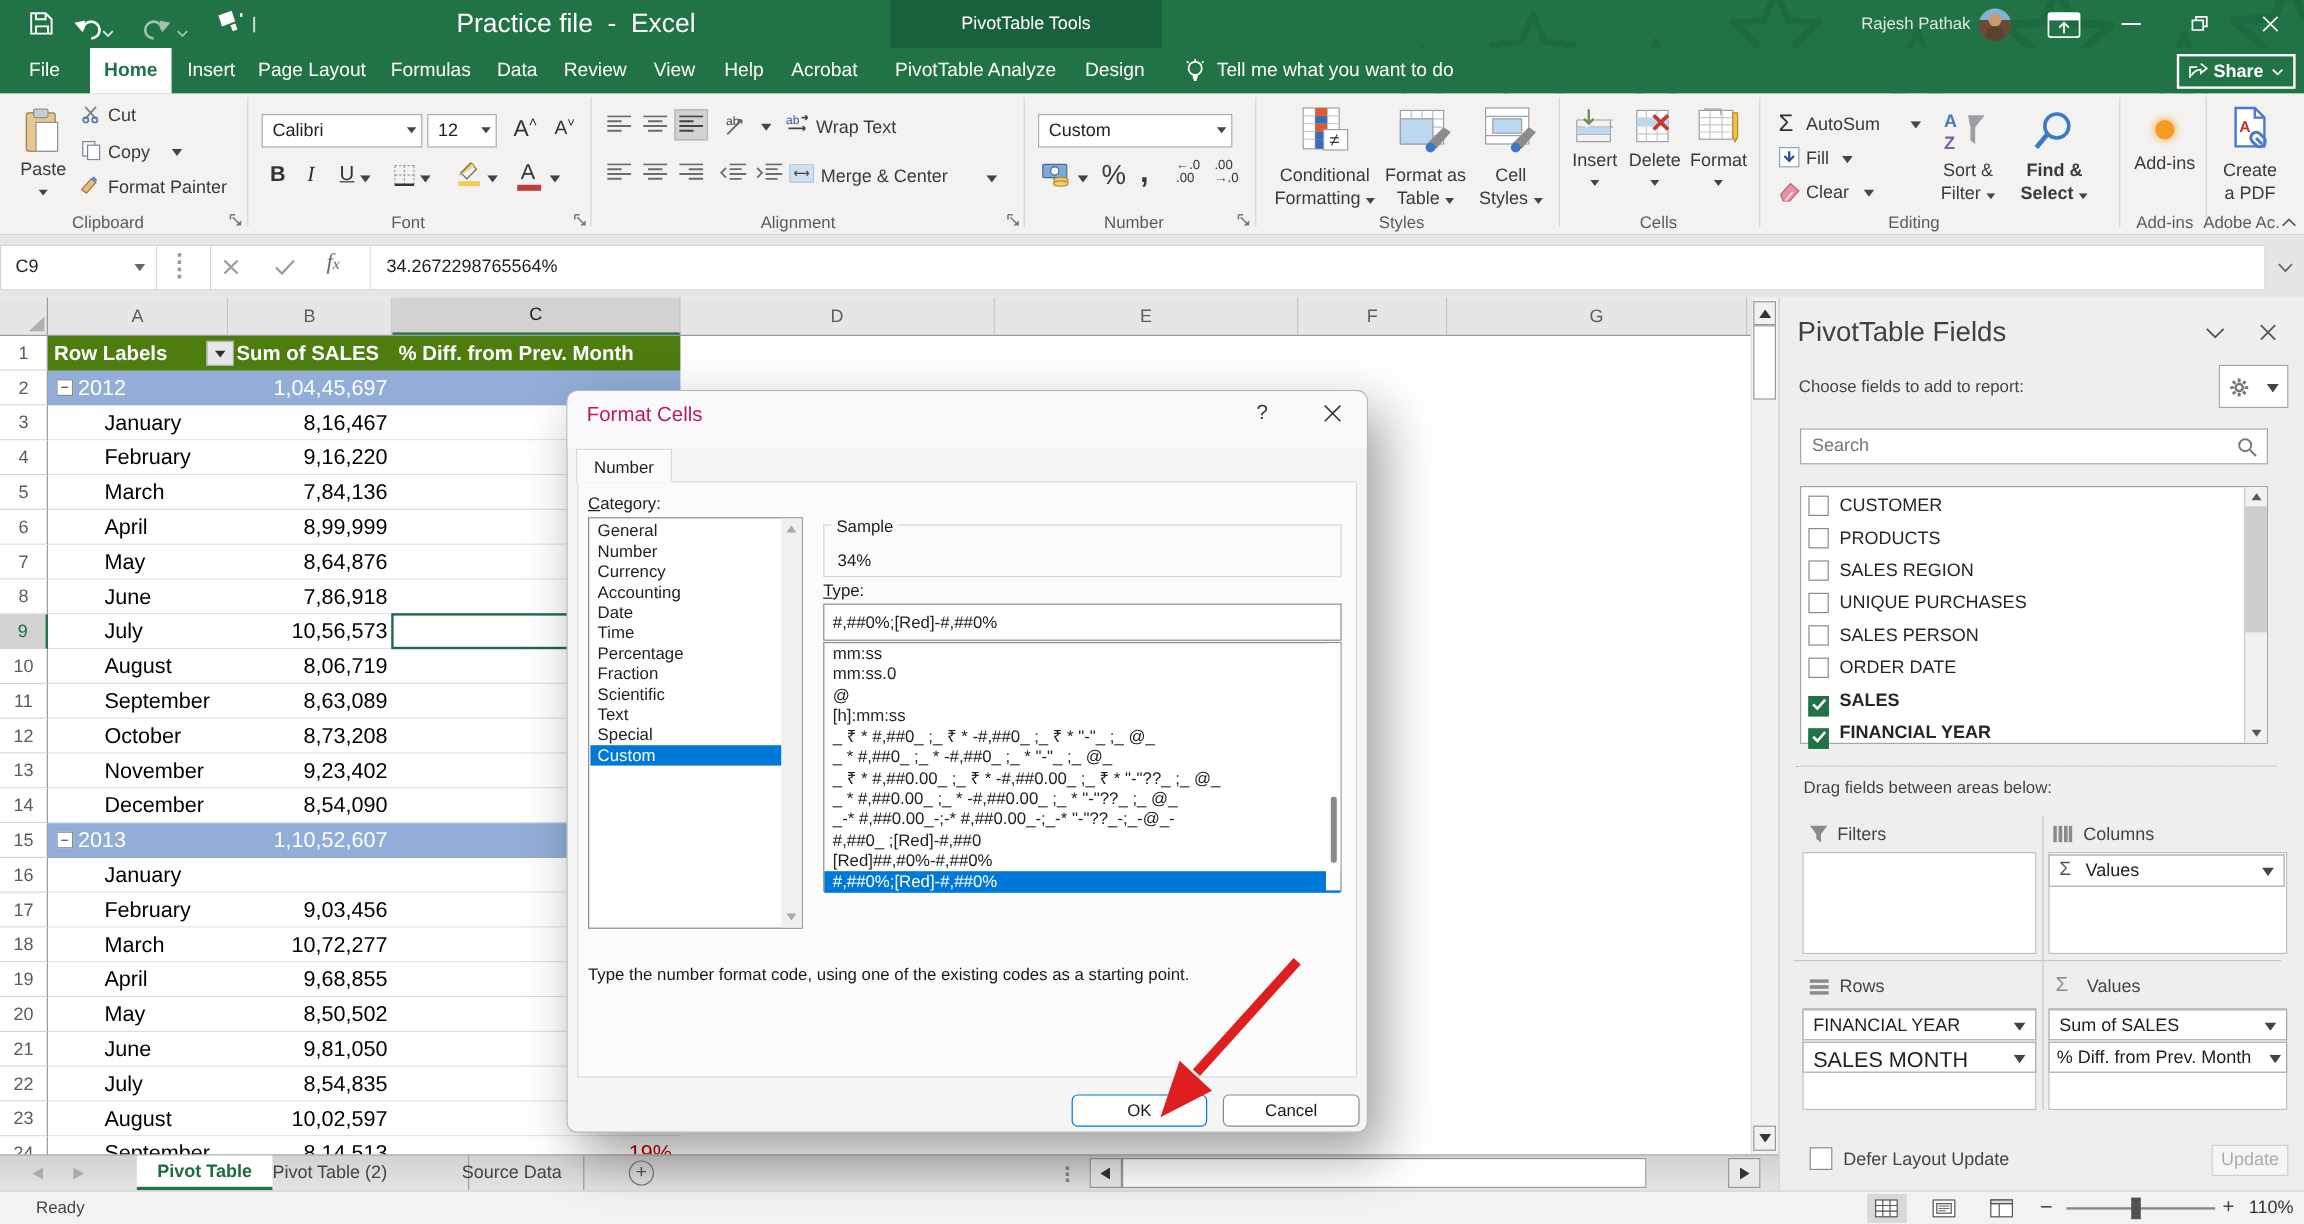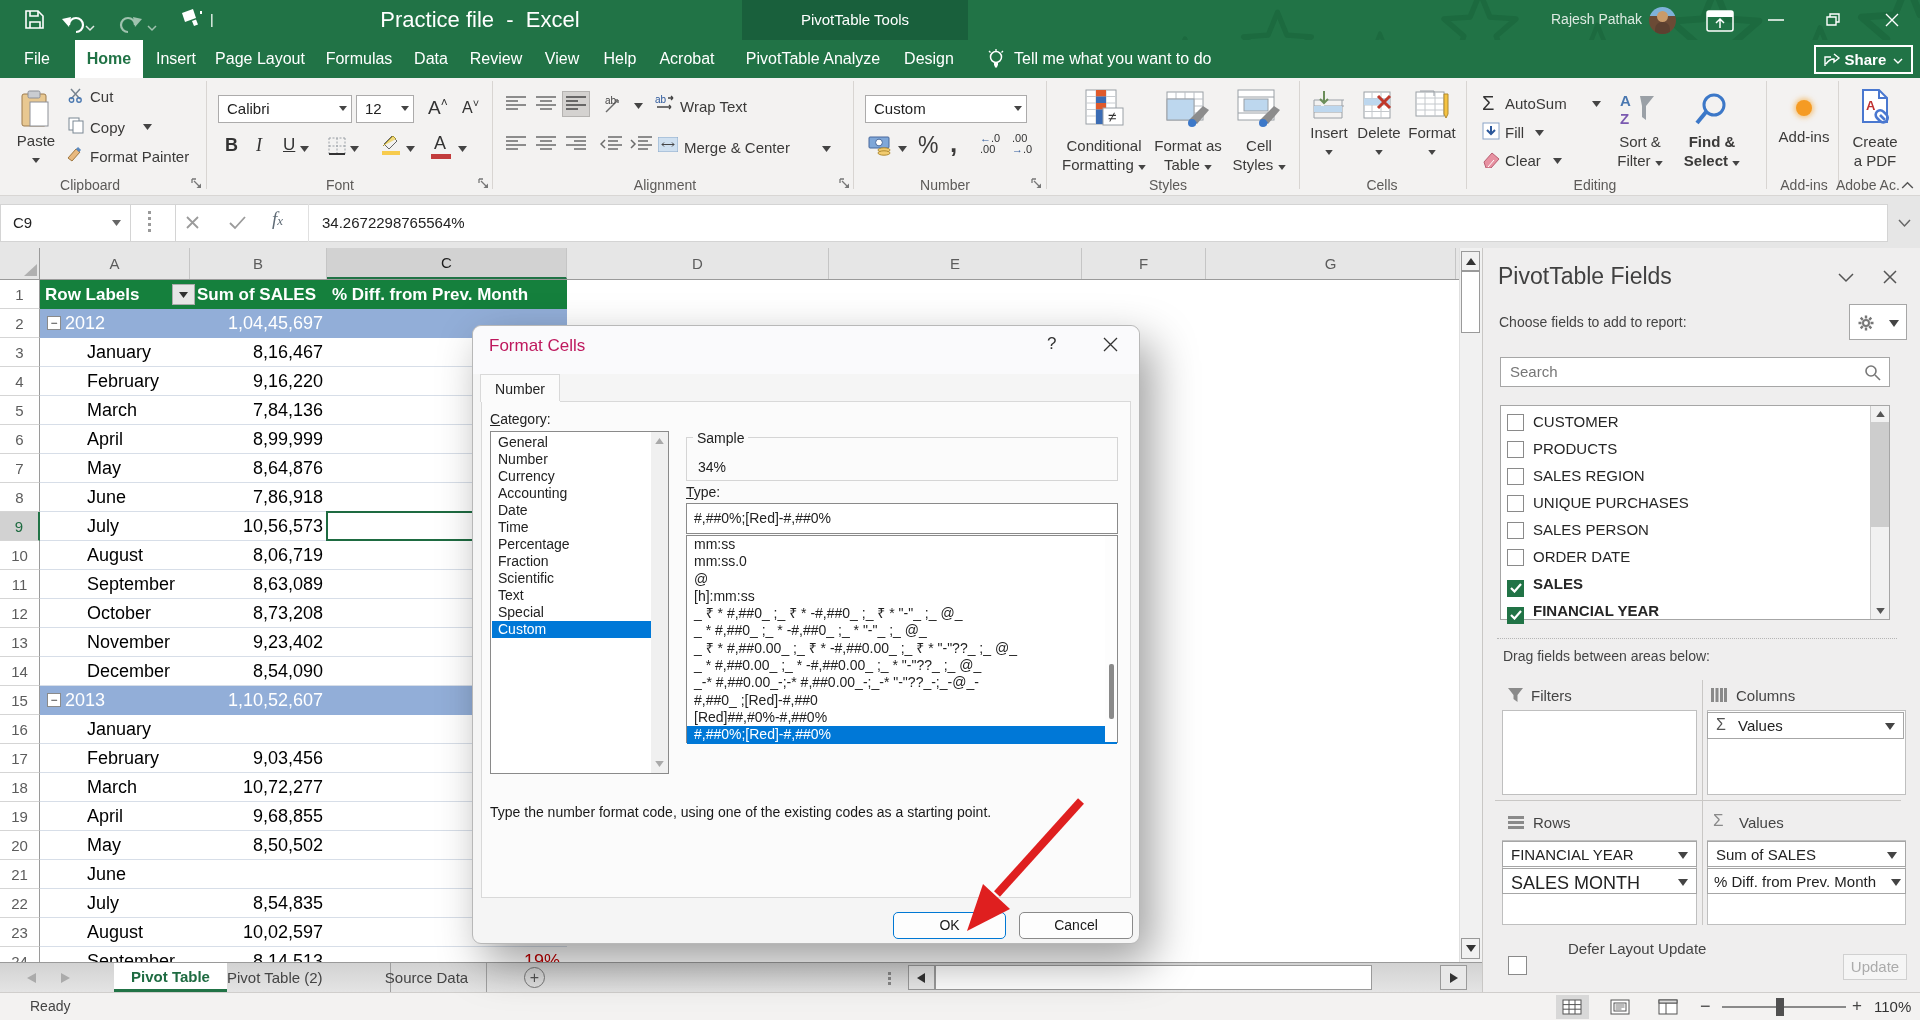--- a/index.html
+++ b/index.html
@@ -487,21 +487,21 @@
       <div class="rowhdr" style="top:435px;">16</div>
       <div class="rowhdr" style="top:464px;">17</div>
       <div class="rowhdr" style="top:493px;">18</div>
       <div class="rowhdr" style="top:522px;">19</div>
       <div class="rowhdr" style="top:551px;">20</div>
       <div class="rowhdr" style="top:580px;">21</div>
       <div class="rowhdr" style="top:609px;">22</div>
       <div class="rowhdr" style="top:638px;">23</div>
       <div class="rowhdr" style="top:667px;">24</div>
 
-    <div class="abs" style="left:40px;top:0;width:527px;height:29px;background:#15803d;color:#fff;font-weight:bold;font-size:17px;line-height:29px;">
+    <div class="abs" style="left:40px;top:0;width:527px;height:29px;background:#4d7c0f;color:#fff;font-weight:bold;font-size:17px;line-height:29px;">
       <span style="position:absolute;left:5px;white-space:nowrap;">Row Labels</span>
       <span class="abs" style="left:132px;top:4px;width:23px;height:21px;background:#E6E6E6;border:1px solid #ABABAB;"></span>
       <svg class="abs" style="left:139px;top:12px;" width="9" height="6" viewBox="0 0 9 6">
           <path d="M0 0 h9 l-4.5 6 z" fill="#2F2F2F"></path>
         </svg>
       <span style="position:absolute;left:157px;">&nbsp;</span>
       <span style="position:absolute;left:157px;white-space:nowrap;">Sum of SALES</span>
       <span style="position:absolute;left:292px;white-space:nowrap;">% Diff. from Prev. Month</span>
     </div>
     <div class="prow yrow" style="top:29px;">
@@ -576,20 +576,21 @@
     <div class="prow mrow" style="top:522px;">
         <span class="mname">April</span>
         <span class="mval">9,68,855</span>
       </div>
     <div class="prow mrow" style="top:551px;">
         <span class="mname">May</span>
         <span class="mval">8,50,502</span>
       </div>
     <div class="prow mrow" style="top:580px;">
         <span class="mname">June</span>
+        <span class="mval">9,81,050</span>
       </div>
     <div class="prow mrow" style="top:609px;">
         <span class="mname">July</span>
         <span class="mval">8,54,835</span>
       </div>
     <div class="prow mrow" style="top:638px;">
         <span class="mname">August</span>
         <span class="mval">10,02,597</span>
       </div>
     <div class="prow mrow" style="top:667px;border-bottom:none;">
@@ -720,21 +721,21 @@
         </svg>
     </div>
     <div class="pbox" style="left:224px;top:620px;width:199px;height:26px;">
       <span style="position:absolute;left:6px;top:4px;font-size:15px;color:#222;">% Diff. from Prev. Month</span>
       <svg style="position:absolute;right:4px;top:10px;" width="10" height="7" viewBox="0 0 10 7">
           <path d="M0 0 h10 L5 7 z" fill="#444"></path>
         </svg>
     </div>
 
     <div class="abs" style="left:25px;top:708px;width:19px;height:19px;background:#fff;border:1px solid #8a8a8a;"></div>
-    <div class="abs" style="left:53px;top:692px;font-size:15px;color:#444;margin-left:32px;">Defer Layout Update</div>
+    <div class="abs" style="left:53px;top:710px;font-size:15px;color:#444;">Defer Layout Update</div>
     <div class="abs" style="left:360px;top:706px;width:64px;height:26px;background:#F5F5F5;border:1px solid #D0D0D0;color:#ABABAB;font-size:15px;text-align:center;line-height:24px;">Update</div>
   </div>
   <div id="tabstrip">
     <svg class="abs" style="left:27px;top:10px;" width="9" height="10" viewBox="0 0 9 10">
         <path d="M9 0 v10 L0 5 z" fill="#ABABAB"></path>
       </svg>
     <svg class="abs" style="left:61px;top:10px;" width="9" height="10" viewBox="0 0 9 10">
         <path d="M0 0 v10 L9 5 z" fill="#ABABAB"></path>
       </svg>
     <div class="abs" style="left:114px;top:0;width:113px;height:29px;background:#fff;border-bottom:3px solid #217346;color:#1E6B41;font-weight:bold;font-size:15px;text-align:center;line-height:27px;">Pivot Table</div>

